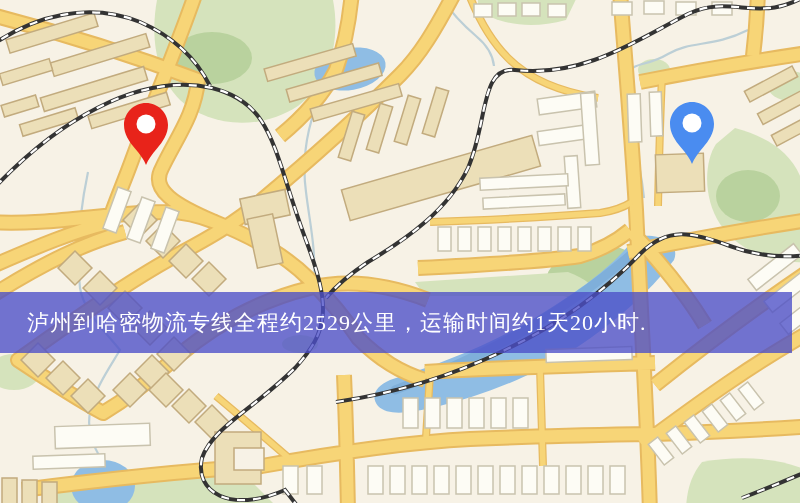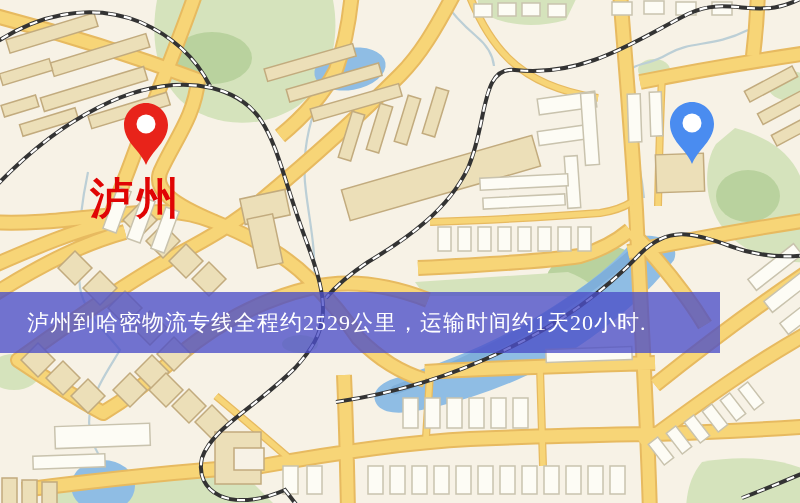--- a/index.html
+++ b/index.html
@@ -24,21 +24,21 @@
   .rail-dash{fill:none;stroke:#ffffff;stroke-width:2.2;stroke-dasharray:8 8;}
   .pin path{stroke:none;}
   .pin circle{fill:#ffffff;}
   .pin-origin path{fill:var(--origin-pin);}
   .pin-dest path{fill:var(--dest-pin);}
 
   
   .city-label{position:absolute;font-weight:bold;font-size:43px;line-height:1;letter-spacing:3px;white-space:nowrap;}
   .city-label.origin{left:90px;top:177px;color:var(--origin-label);}
   .city-label.dest{left:642px;top:178px;color:var(--dest-label);}
-  .banner{position:absolute;left:0;top:292px;width:720px;height:61px;background:var(--banner-bg);display:flex;align-items:center;}
+  .banner{position:absolute;left:0;top:292px;width:792px;height:61px;background:var(--banner-bg);display:flex;align-items:center;}
   .banner span{color:var(--banner-text);font-size:22px;letter-spacing:1px;padding-left:27px;white-space:nowrap;}
 </style>
 </head>
 <body>
 
 <div class="stage">
   <svg width="800" height="503" viewBox="0 0 800 503">
     <defs>
       <path id="rdM" d="M -12,14 C 70,35 140,58 198,80 C 195,115 175,140 162,168 C 150,190 175,205 215,222 C 255,238 285,255 308,278 C 330,300 345,318 358,338 C 380,360 400,372 425,380
         M 455,-8 C 435,30 420,55 400,75 C 360,115 310,160 262,200 C 230,228 195,245 168,260 C 120,287 60,330 18,360 C 45,378 72,396 103,413 C 135,394 156,374 178,356 C 215,325 260,300 310,288 C 352,278 392,286 428,300
@@ -226,18 +226,17 @@
     <g class="pin pin-origin" transform="translate(123,103)">
       <path d="M23,0 C10.85,0 1,9.85 1,22 C1,31 6,38.5 12,45.5 C17,51.4 21,56.5 23,62 C25,56.5 29,51.4 34,45.5 C40,38.5 45,31 45,22 C45,9.85 35.15,0 23,0 Z"></path>
       <circle cx="23" cy="21" r="9.5"></circle>
     </g>
     <g class="pin pin-dest" transform="translate(669,102)">
       <path d="M23,0 C10.85,0 1,9.85 1,22 C1,31 6,38.5 12,45.5 C17,51.4 21,56.5 23,62 C25,56.5 29,51.4 34,45.5 C40,38.5 45,31 45,22 C45,9.85 35.15,0 23,0 Z"></path>
       <circle cx="23" cy="21" r="9.5"></circle>
     </g>
   </svg>
 
-  <div class="city-label origin">泸州</div>
 
   <div class="banner">
     <span>泸州到哈密物流专线全程约2529公里，运输时间约1天20小时.</span>
   </div>
 </div>
 
 </body></html>

